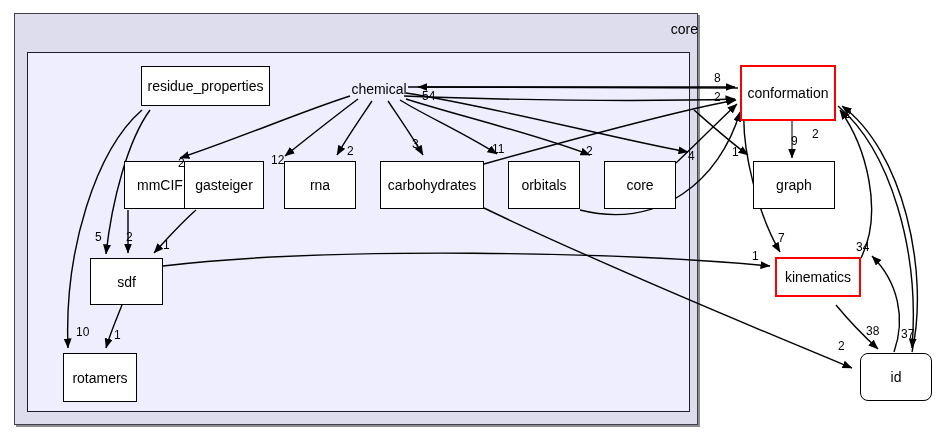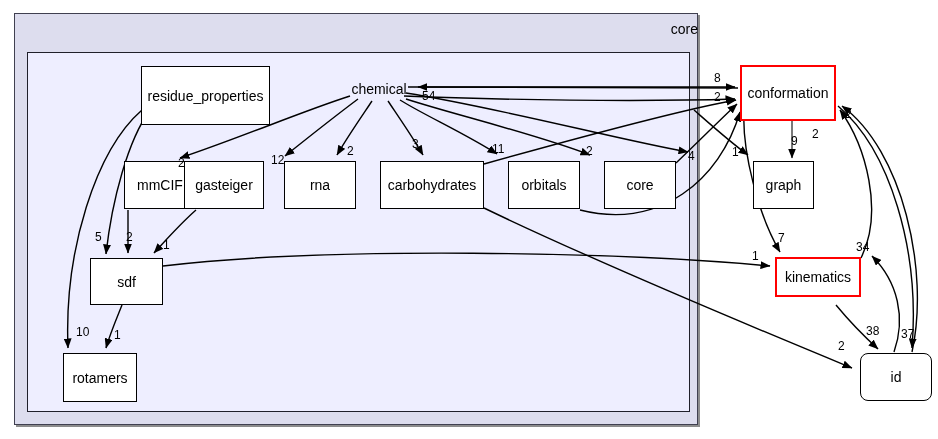--- a/index.html
+++ b/index.html
@@ -147,21 +147,21 @@
       <path d="M894,352 C906,318 898,282 872,256"></path>
 
       <path d="M912,352 C930,270 902,150 842,106"></path>
 
       <path d="M861,258 C884,212 866,146 840,110"></path>
 
       <path d="M580,210 C660,230 720,180 740,112"></path>
     </g>
   </svg>
 
-  <div class="node" style="left:141px;top:66px;width:129px;height:59px;">
+  <div class="node" style="left:141px;top:66px;width:129px;height:40px;">
     <span>residue_properties</span>
   </div>
 
   <div class="node plain" style="left:341px;top:76px;width:76px;height:26px;">
     <span>chemical</span>
   </div>
 
   <div class="node" style="left:92px;top:161px;width:72px;height:48px;margin-left:32px;">
     <span>mmCIF</span>
   </div>
@@ -191,21 +191,21 @@
   </div>
 
   <div class="node" style="left:63px;top:353px;width:74px;height:49px;">
     <span>rotamers</span>
   </div>
 
   <div class="node red" style="left:740px;top:65px;width:96px;height:56px;">
     <span>conformation</span>
   </div>
 
-  <div class="node" style="left:753px;top:161px;width:61px;height:48px;">
+  <div class="node" style="left:753px;top:161px;width:82px;height:48px;">
     <span>graph</span>
   </div>
 
   <div class="node red" style="left:775px;top:257px;width:86px;height:40px;">
     <span>kinematics</span>
   </div>
 
   <div class="node" style="left:860px;top:353px;width:72px;height:48px;border-radius:8px;">
     <span>id</span>
   </div>

